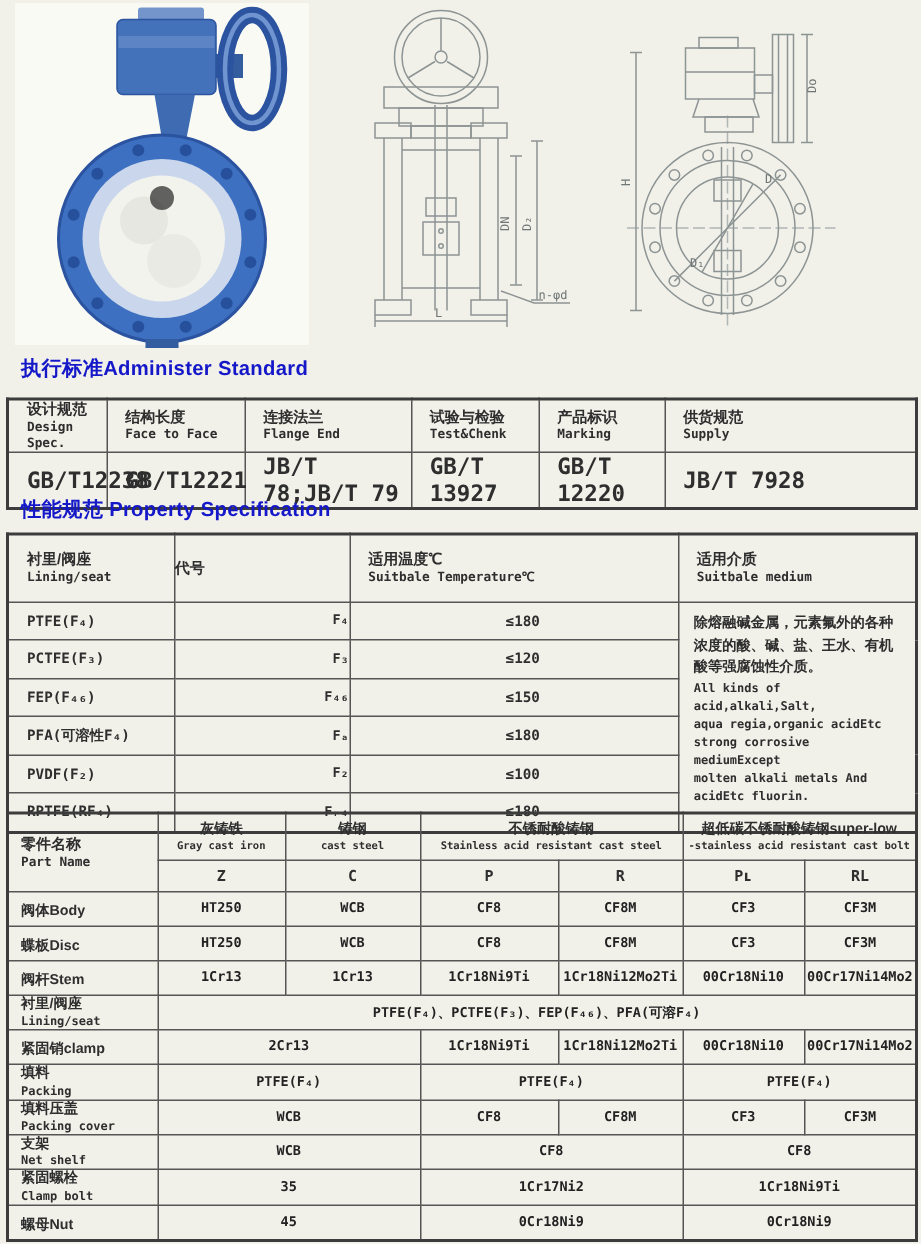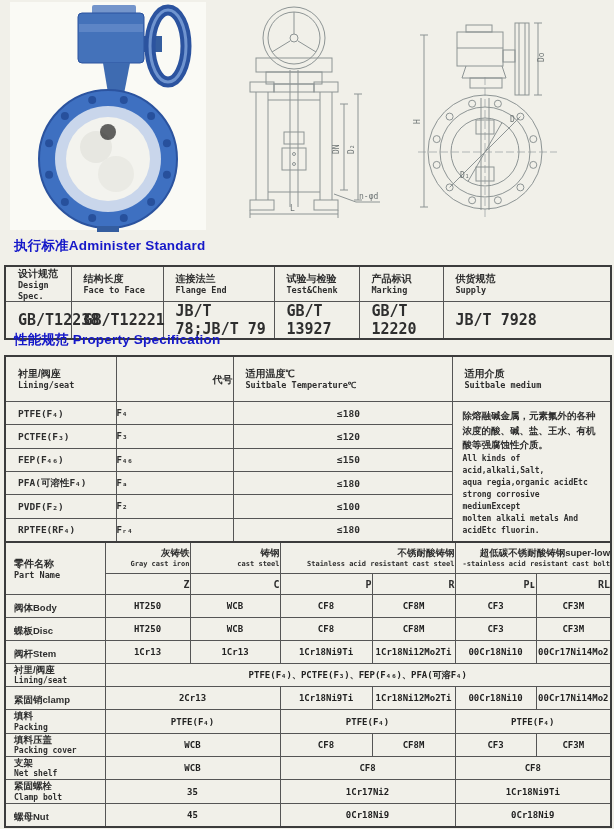--- a/index.html
+++ b/index.html
@@ -25,35 +25,35 @@
 
   
   .t1 { top:265px; }
   .t1 th { height:29px; text-align:left; padding-left:12px; }
   .t1 td { height:19px; text-align:left; padding-left:12px;
            font-family:"DejaVu Sans Mono", monospace; font-weight:700; font-size:15px; }
 
   
   .t2 { top:355px; }
   .t2 th { height:44px; text-align:left; padding-left:12px; }
-  .t2 th.ac { text-align:right; padding-left:15px;margin-top:30px; }
+  .t2 th.ac { text-align:left; padding-left:0;margin-top:30px; }
   .t2 td { height:18px; }
   .t2 td.lin { text-align:left; padding-left:12px; font-size:9.5px; }
-  .t2 td.code { text-align:left; font-size:9px; }
+  .t2 td.code { text-align:right; font-size:9px; }
   .t2 td.temp { text-align:center; padding-left:12px; font-size:9.5px; }
   .t2 td.lin, .t2 td.code, .t2 td.temp {
       font-family:"DejaVu Sans Mono", monospace; font-weight:700; }
-  .t2 td.medium { vertical-align:top; padding:7px 8px 4px 10px; }
+  .t2 td.medium { vertical-align:top; padding:7px 8px 17px 10px; }
   .mcn { font-size:9.5px; font-weight:700; line-height:1.55; }
   .men { font-size:8px; font-weight:700; line-height:1.5;
          font-family:"DejaVu Sans Mono", monospace; }
 
   
   .t3 { top:541px; }
-  .t3 th { text-align:right; }
+  .t3 th { text-align:center; }
   .t3 tr.gh th { height:30px; }
   .t3 .name-h { text-align:left; padding-left:8px; }
   .t3 .g .cn { font-size:9.5px; }
   .t3 .g .en { font-size:7px; }
   .t3 tr.codes th { height:20px; font-family:"DejaVu Sans Mono", monospace;
                     font-size:10px; font-weight:700; }
   .t3 td { height:22px; }
   .t3 td.name { text-align:left; padding-left:8px; }
   .t3 td.name .cn { font-size:9.5px; }
   .t3 td.name .en { font-size:8px; }

